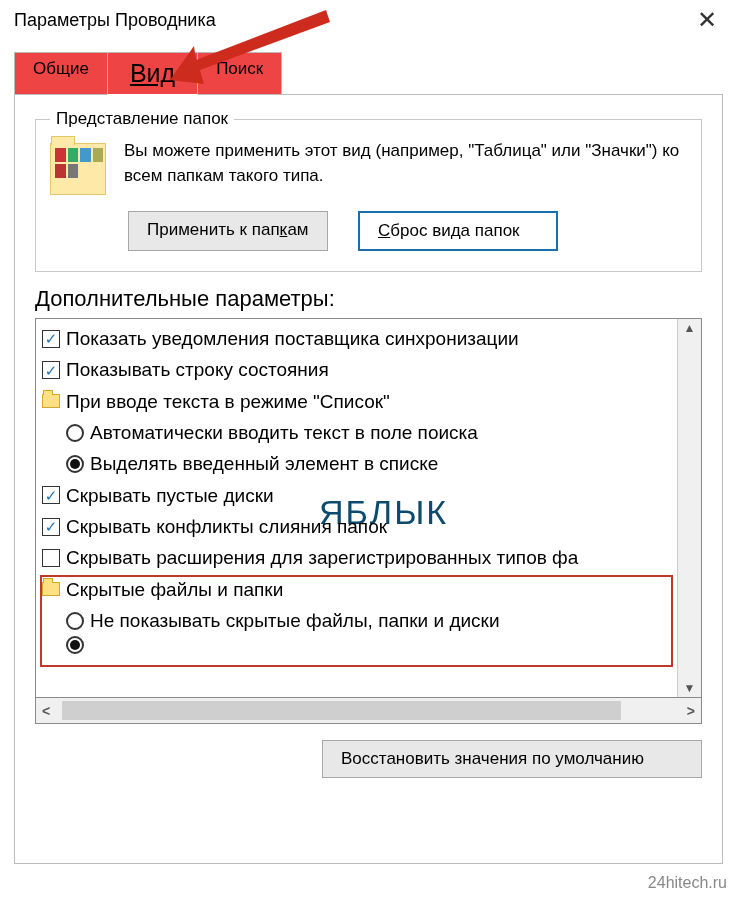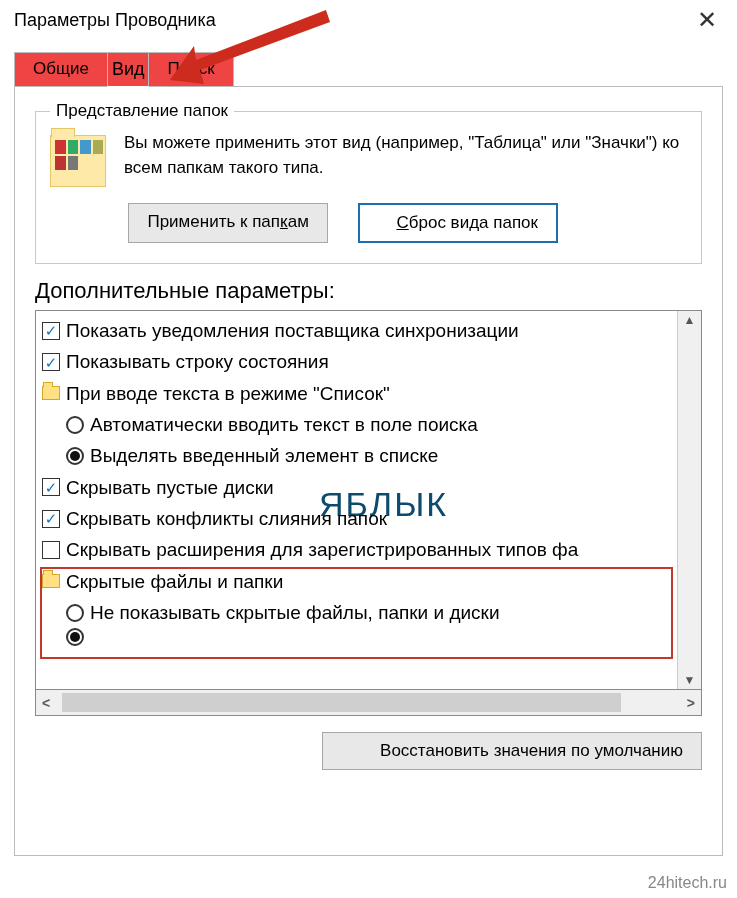--- a/index.html
+++ b/index.html
@@ -38,22 +38,23 @@
     border: 1px solid #bbb;
     background: #ef4444;
     font-size: 17px;
     margin-right: -1px;
     cursor: pointer;
     position: relative;
   }
   .tab.active {
     border-bottom: 1px solid #fff;
     z-index: 2;
-    font-size: 18px;
-    padding: 6px 4px;
+    font-size: 25px;
+    padding: 6px 22px;
+    text-decoration: underline;
   }
   .tab-body {
     border: 1px solid #bbb;
     margin: -1px 14px 0 14px;
     padding: 12px 20px 12px 20px;
     position: relative;
     background: #fff;
     min-height: 770px;
   }
   fieldset.folderviews {
@@ -118,21 +119,21 @@
     margin-top: 16px;
     margin-left: 78px;
   }
   .btn {
     padding: 8px 18px;
     font-size: 17px;
     background: #e8e8e8;
     border: 1px solid #a7a7a7;
     cursor: pointer;
     min-width: 200px;
-    text-align: right;
+    text-align: left;
   }
   .btn.primary {
     background: #fff;
     border: 2px solid #1a6fb0;
   }
   .btn .ul { text-decoration: underline; }
 
   .adv-label {
     font-size: 22px;
     margin: 8px 0 6px 0;

